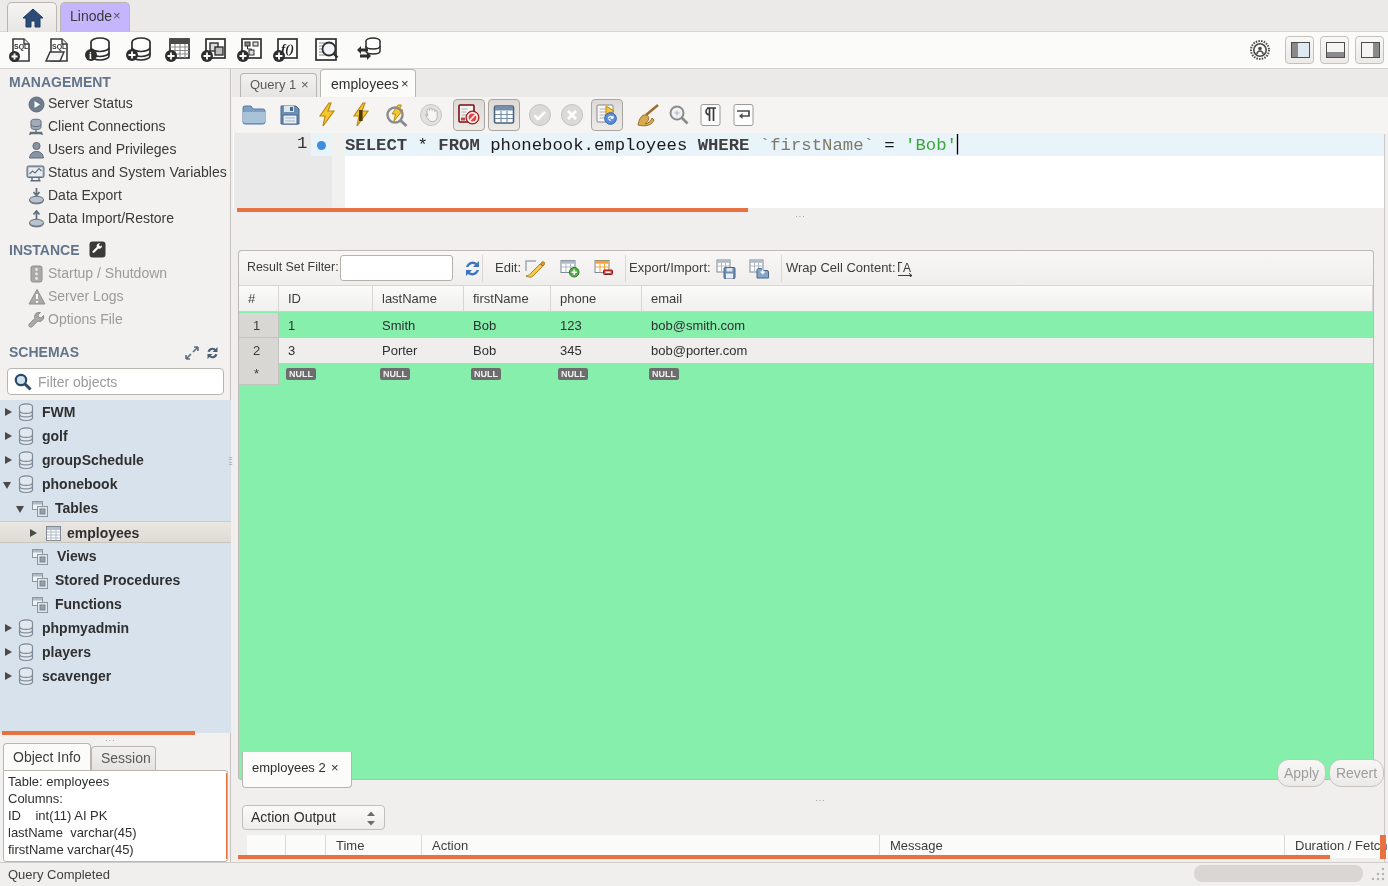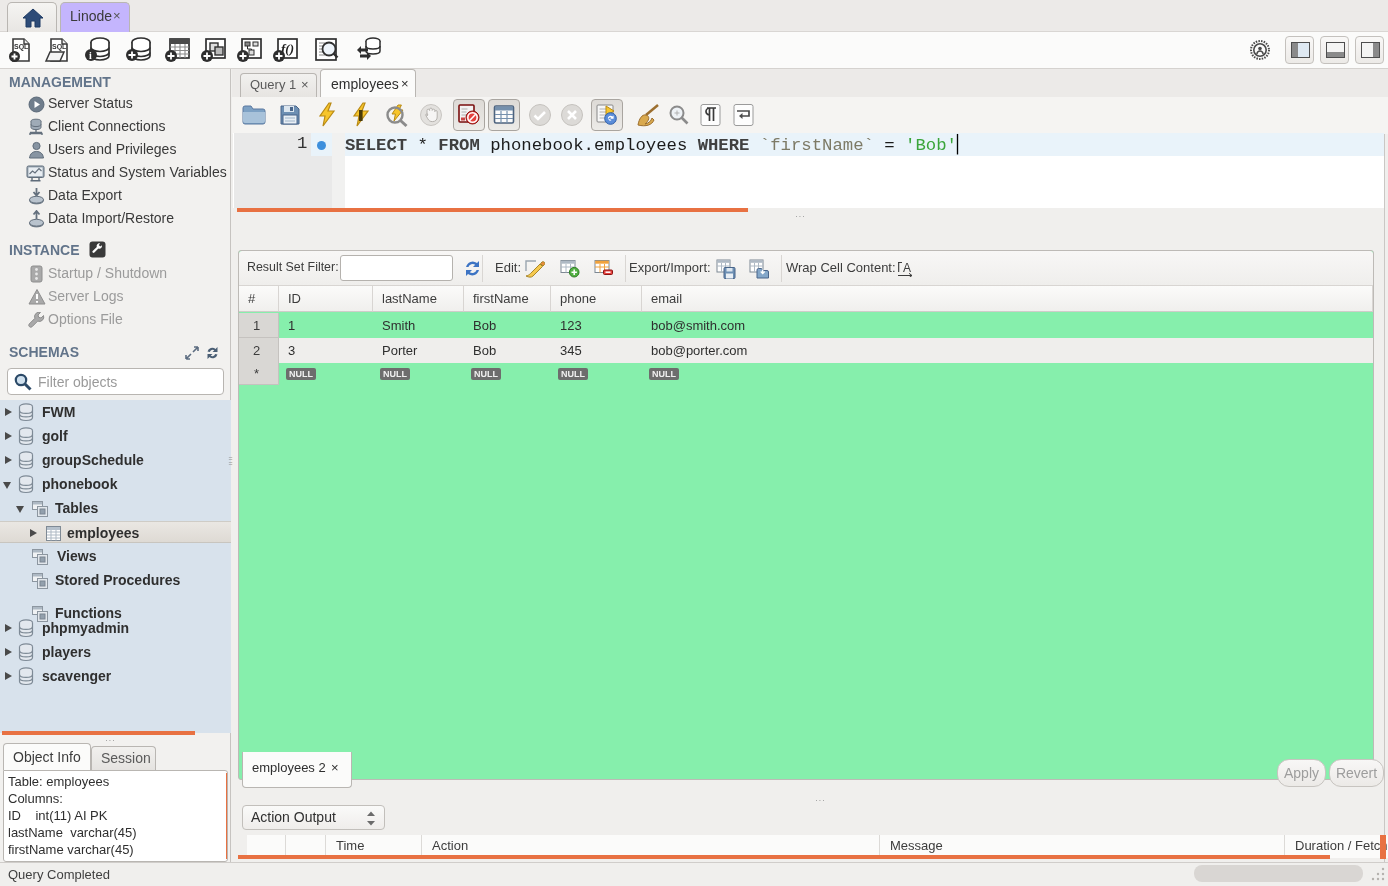--- a/index.html
+++ b/index.html
@@ -340,21 +340,21 @@
       </div>
     <div class="trow" style="top:169px;">
         <svg class="abs" style="left:31px;top:3px;" width="18" height="18" viewBox="0 0 18 18">
           <rect x="1.5" y="1.5" width="10" height="8" fill="#f0f2f4" stroke="#8c96a0"></rect>
           <rect x="2" y="2" width="9" height="2.5" fill="#aeb9c4"></rect>
           <rect x="6.5" y="6.5" width="10" height="10" fill="#e2e7ec" stroke="#8c96a0"></rect>
           <rect x="9" y="9" width="5" height="5" fill="#93a0ad" stroke="#7b8692"></rect>
         </svg>
         <span class="lbl" style="left:55px;">Stored Procedures</span>
       </div>
-    <div class="trow" style="top:202px;padding-left:8px;">
+    <div class="trow" style="top:193px;padding-left:8px;">
         <svg class="abs" style="left:31px;top:3px;" width="18" height="18" viewBox="0 0 18 18">
           <rect x="1.5" y="1.5" width="10" height="8" fill="#f0f2f4" stroke="#8c96a0"></rect>
           <rect x="2" y="2" width="9" height="2.5" fill="#aeb9c4"></rect>
           <rect x="6.5" y="6.5" width="10" height="10" fill="#e2e7ec" stroke="#8c96a0"></rect>
           <rect x="9" y="9" width="5" height="5" fill="#93a0ad" stroke="#7b8692"></rect>
         </svg>
         <span class="lbl" style="left:55px;">Functions</span>
       </div>
     <div class="trow" style="top:217px;">
         <span class="arr right" style="left:5px;"></span>

